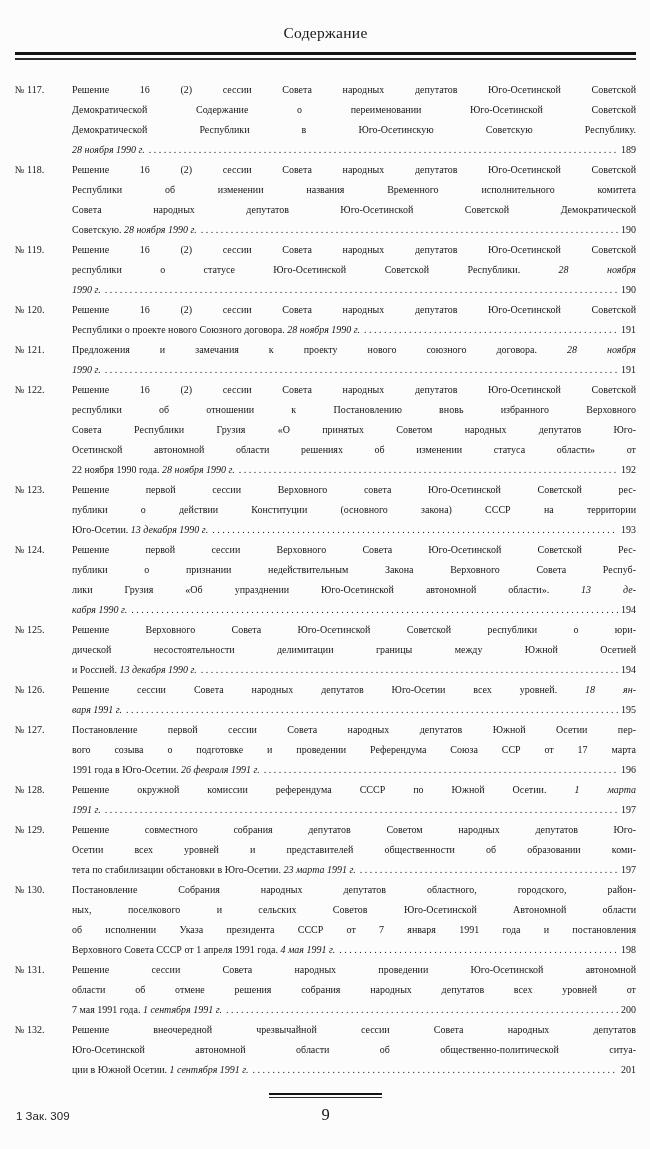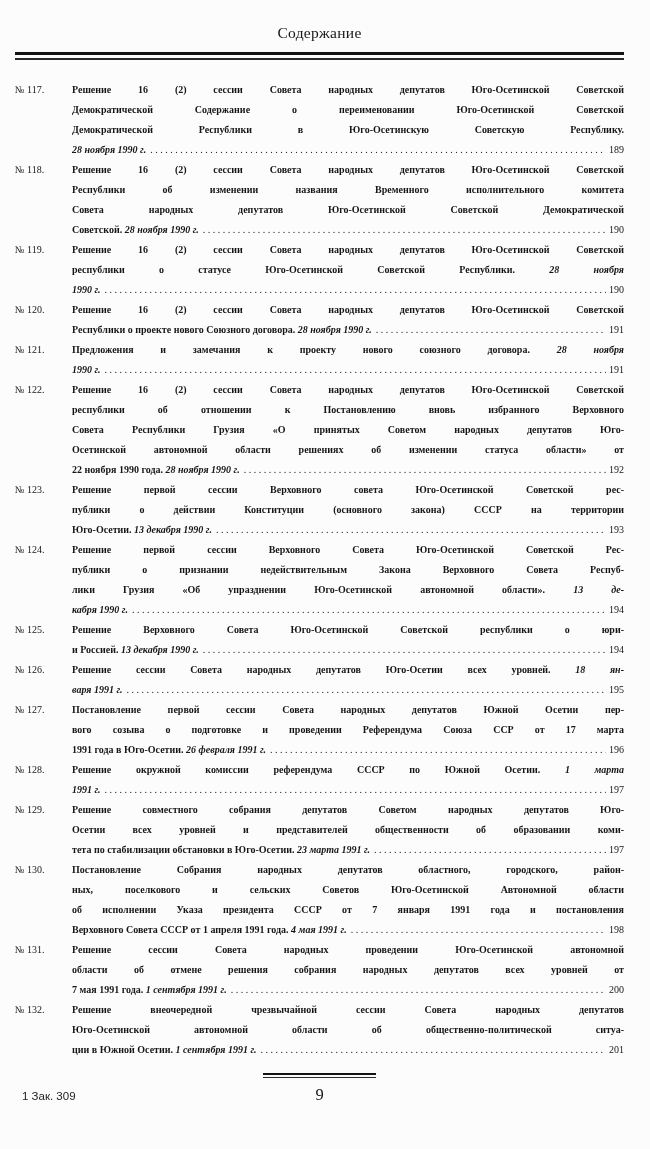--- a/index.html
+++ b/index.html
@@ -5,21 +5,21 @@
   html, body { margin: 0; padding: 0; overflow: hidden; }
   body {
     width: 650px; height: 1149px;
     background: #fcfcfc;
     color: #161616;
     font-family: "Liberation Serif", "DejaVu Serif", serif;
   }
   .page {
     box-sizing: border-box;
     width: 650px; height: 970px;
-    padding: 24px 26px 0 15px;
+    padding: 24px 14px 0 15px;
   }
   .header-title {
     text-align: center;
     font-size: 15.5px;
     line-height: 18px;
     letter-spacing: 0.3px;
   }
   .header-rule {
     margin-top: 10px;
     height: 3px;
@@ -36,42 +36,42 @@
   .toc-body { flex: 1; min-width: 0; }
   .toc-line { max-height: 20px; overflow: hidden; }
   .toc-line.just {
     text-align: justify;
     text-align-last: justify;
   }
   .toc-line.leader-line {
     display: flex;
     align-items: center;
   }
-  .line-text { white-space: nowrap; font-weight: bold; }
+  .line-text { white-space: nowrap; }
   i { font-style: italic; }
   .dots {
     flex: 1 1 0;
     overflow: hidden;
     white-space: nowrap;
     letter-spacing: 2.5px;
     margin: 0 3px 0 4px;
   }
   .pg { flex-shrink: 0; }
   .footer { margin-top: 13px; }
   .footer-rule {
     width: 113px;
     margin: 0 auto;
     height: 2px;
     border-top: 2.5px solid #141414;
     border-bottom: 1.5px solid #2a2a2a;
   }
   .footer-row { position: relative; margin-top: 7px; height: 24px; }
   .printer-mark {
     position: absolute;
-    left: 7px; top: 5px;
+    left: 1px; top: 5px;
     font-family: "Liberation Sans", "DejaVu Sans", sans-serif;
     font-size: 11.5px;
     color: #222;
   }
   .page-num {
     display: block;
     text-align: center;
     font-size: 16.5px;
   }
 </style>
@@ -96,21 +96,21 @@
           </div>
         </div>
       </div>
       <div class="toc-entry">
         <div class="toc-num">№ 118.</div>
         <div class="toc-body">
           <div class="toc-line just"><span class="line-text"><span>Решение 16 (2) сессии Совета народных депутатов Юго-Осетинской Советской</span></span></div>
           <div class="toc-line just"><span class="line-text"><span>Республики об изменении названия Временного исполнительного комитета</span></span></div>
           <div class="toc-line just"><span class="line-text"><span>Совета народных депутатов Юго-Осетинской Советской Демократической</span></span></div>
           <div class="toc-line leader-line">
-            <span class="line-text"><span>Советской. </span><i>28 ноября 1990 г.</i></span>
+            <span class="line-text"><span>Советскую. </span><i>28 ноября 1990 г.</i></span>
             <span class="dots">................................................................................................................................................................</span>
             <span class="pg">190</span>
           </div>
         </div>
       </div>
       <div class="toc-entry">
         <div class="toc-num">№ 119.</div>
         <div class="toc-body">
           <div class="toc-line just"><span class="line-text"><span>Решение 16 (2) сессии Совета народных депутатов Юго-Осетинской Советской</span></span></div>
           <div class="toc-line just"><span class="line-text"><span>республики о статусе Юго-Осетинской Советской Республики. </span><i>28 ноября</i></span></div>
@@ -179,20 +179,21 @@
             <span class="line-text"><i>кабря 1990 г.</i></span>
             <span class="dots">................................................................................................................................................................</span>
             <span class="pg">194</span>
           </div>
         </div>
       </div>
       <div class="toc-entry">
         <div class="toc-num">№ 125.</div>
         <div class="toc-body">
           <div class="toc-line just"><span class="line-text"><span>Решение Верховного Совета Юго-Осетинской Советской республики о юри-</span></span></div>
+          <div class="toc-line just"><span class="line-text"><span>дической несостоятельности делимитации границы между Южной Осетией</span></span></div>
           <div class="toc-line leader-line">
             <span class="line-text"><span>и Россией. </span><i>13 декабря 1990 г.</i></span>
             <span class="dots">................................................................................................................................................................</span>
             <span class="pg">194</span>
           </div>
         </div>
       </div>
       <div class="toc-entry">
         <div class="toc-num">№ 126.</div>
         <div class="toc-body">

